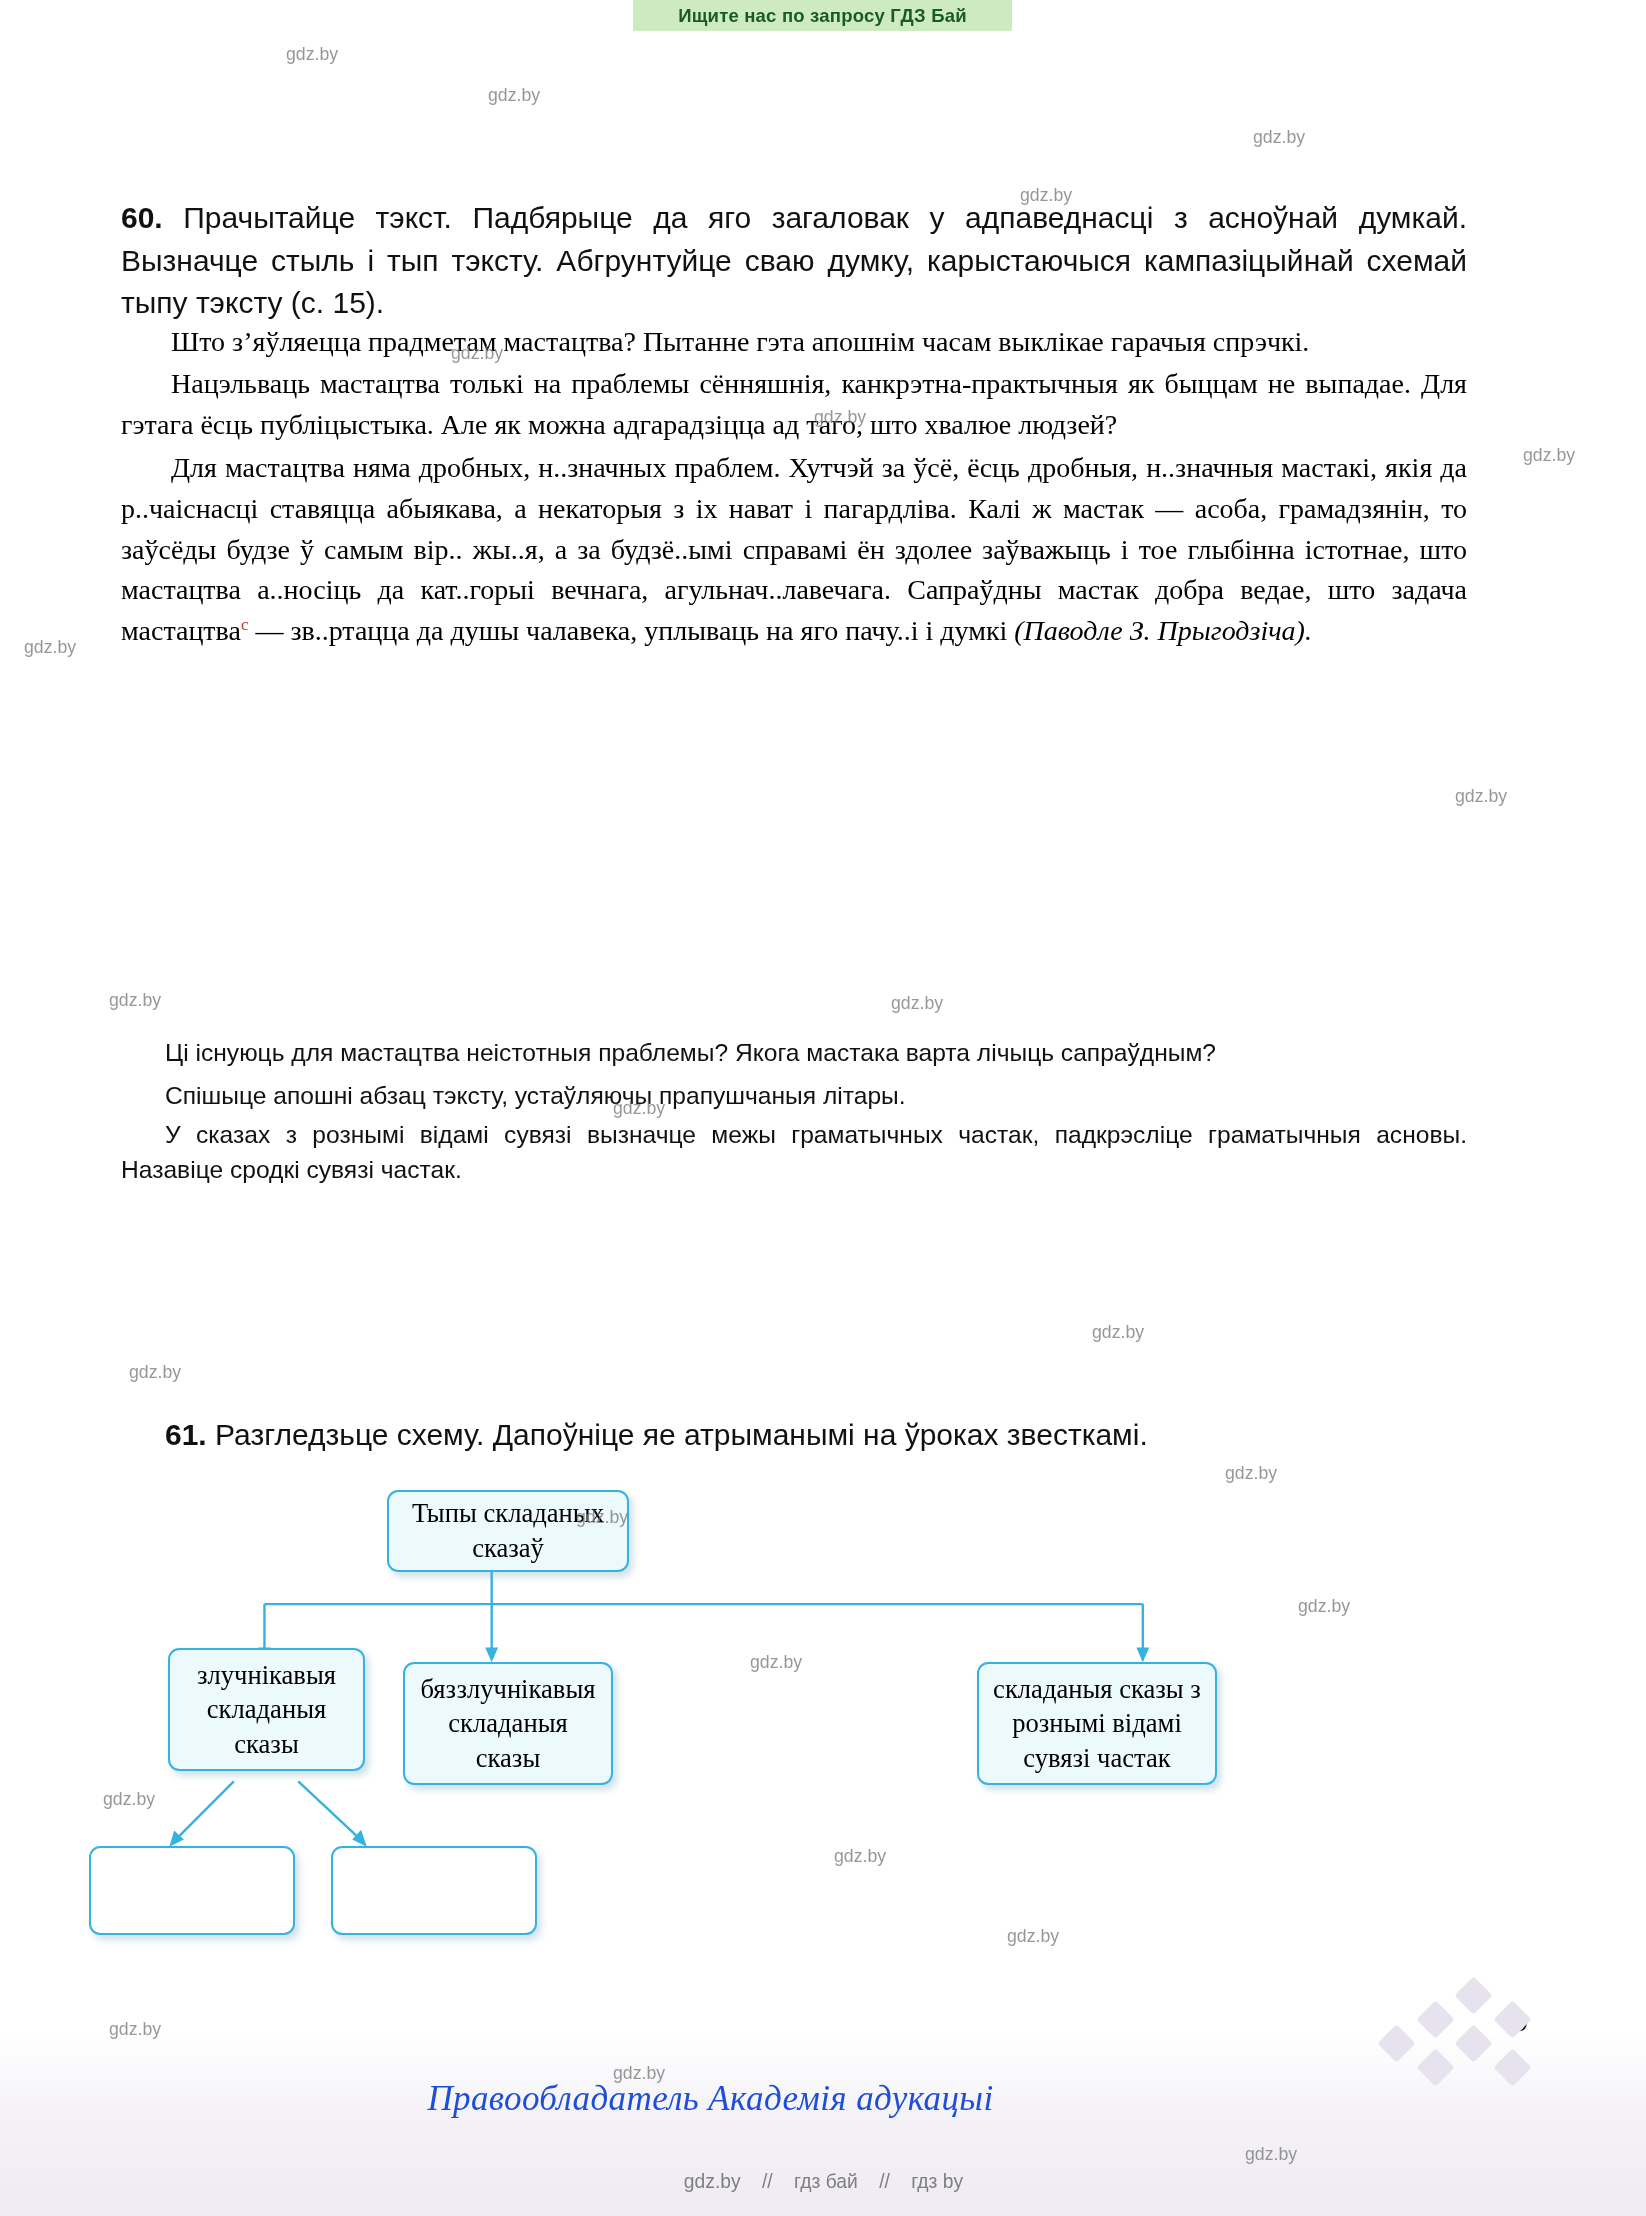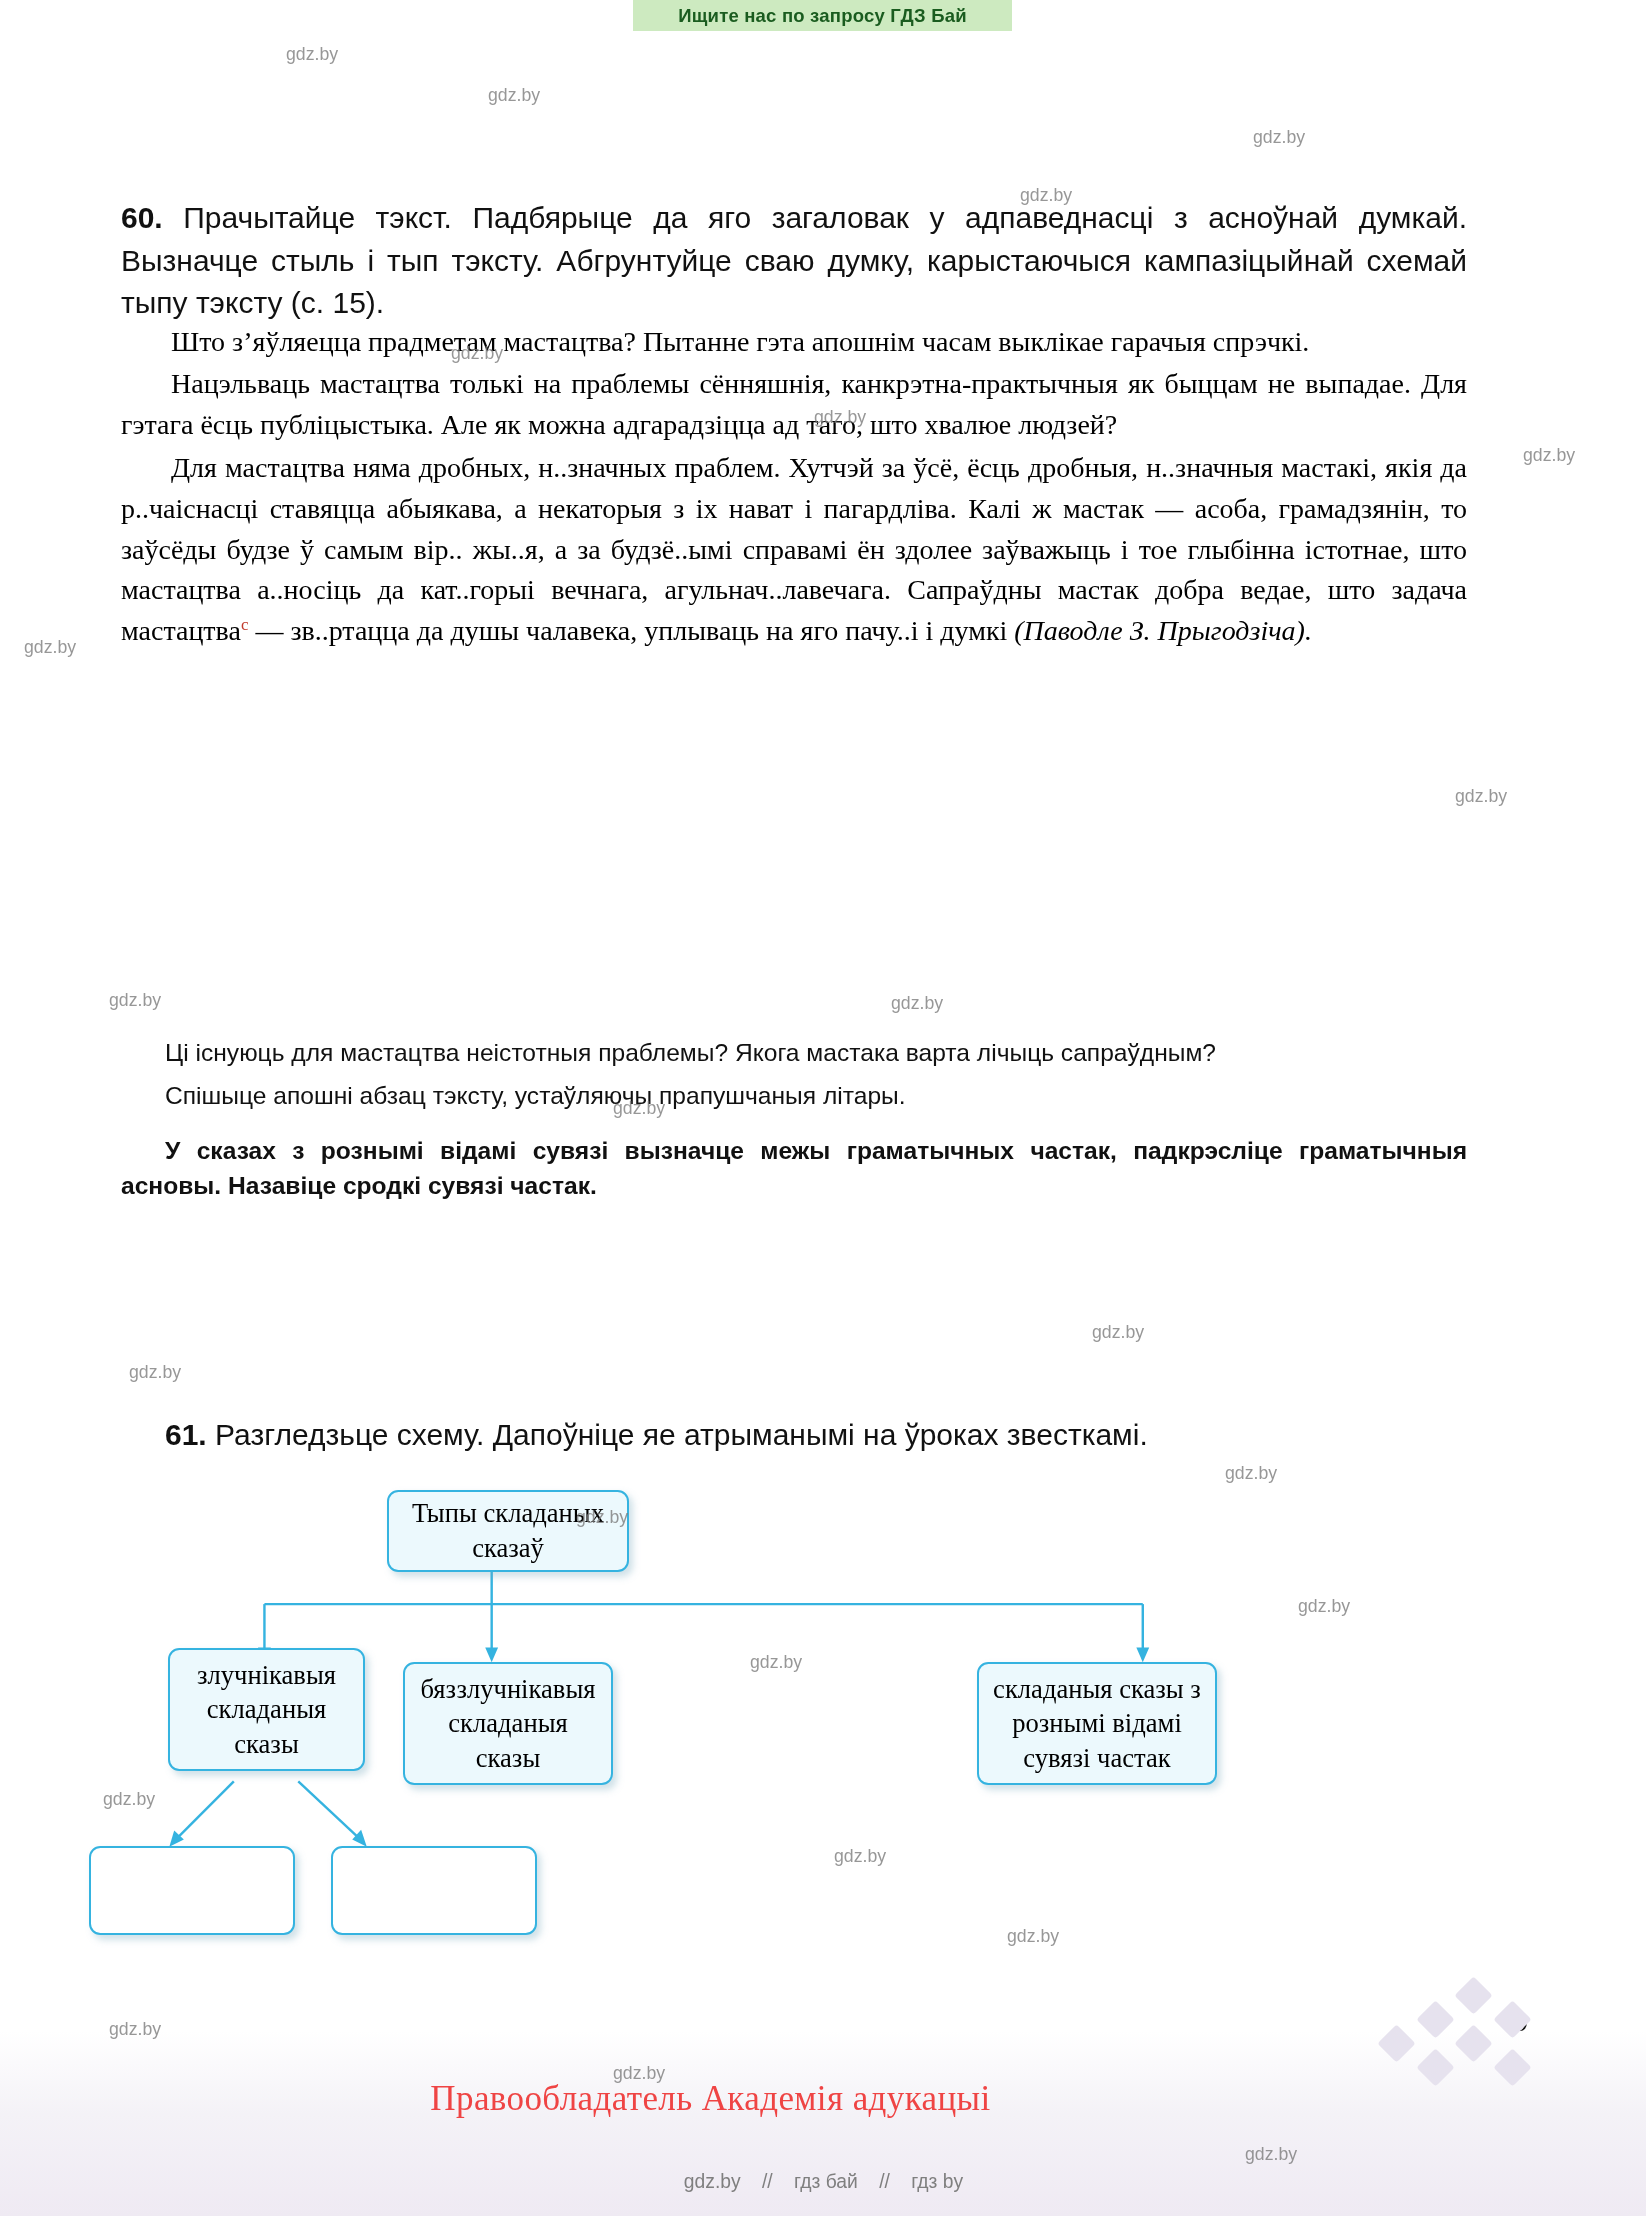--- a/index.html
+++ b/index.html
@@ -184,22 +184,23 @@
     background: #e6e2ee;
     transform: rotate(45deg);
     border-radius: 3.2px;
   }
   .copyright {
     position: absolute;
     left: 0;
     width: 1421px;
     bottom: 97px;
     text-align: center;
-    color: #ef4444;
+    color: #1d4ed8;
     font-size: 35px;
+    font-style: italic;
     font-family: "Liberation Serif", serif;
     letter-spacing: 0.4px;
   }
   .footer-links {
     position: absolute;
     left: 0;
     width: 1647px;
     bottom: 22.6px;
     text-align: center;
     color: #7f7f7f;
@@ -227,21 +228,21 @@
     <p>Што з’яўляецца прадметам мастацтва? Пытанне гэта апошнім часам выклікае гарачыя спрэчкі.</p>
     <p>Нацэльваць мастацтва толькі на праблемы сённяшнія, канкрэтна-практычныя як быццам не выпадае. Для гэтага ёсць публіцыстыка. Але як можна адгарадзіцца ад таго, што хвалюе людзей?</p>
     <p>
       <span>Для мастацтва няма дробных, н..значных праблем. Хутчэй за ўсё, ёсць дробныя, н..значныя мастакі, якія да р..чаіснасці ставяцца абыякава, а некаторыя з іх нават і пагардліва. Калі ж мастак — асоба, грамадзянін, то заўсёды будзе ў самым вір.. жы..я, а за будзё..ымі справамі ён здолее заўважыць і тое глыбінна істотнае, што мастацтва а..носіць да кат..горыі вечнага, агульнач..лавечага. Сапраўдны мастак добра ведае, што задача мастацтва</span><span class="sup-c">c</span><span> — зв..ртацца да душы чалавека, уплываць на яго пачу..і і думкі </span><span class="ital">(Паводле З. Прыгодзіча).</span>
     </p>
   </div>
 
   <div class="ex-block" style="top: 1036px;">
     <p class="sans-para">Ці існуюць для мастацтва неістотныя праблемы? Якога мастака варта лічыць сапраўдным?</p>
     <p class="sans-para" style="margin-top:8px;">Спішыце апошні абзац тэксту, устаўляючы прапушчаныя літары.</p>
-    <p class="sans-para" style="margin-top:20px;font-weight:bold;">У сказах з рознымі відамі сувязі вызначце межы граматычных частак, падкрэсліце граматычныя асновы. Назавіце сродкі сувязі частак.</p>
+    <p class="sans-para" style="margin-top:4px;">У сказах з рознымі відамі сувязі вызначце межы граматычных частак, падкрэсліце граматычныя асновы. Назавіце сродкі сувязі частак.</p>
   </div>
 
 
   <div class="ex-block" style="top: 1414px;">
     <div class="task-line" style="text-indent:44px;">
       <span class="num">61.</span>
       <span>Разгледзьце схему. Дапоўніце яе атрыманымі на ўроках звесткамі.</span>
     </div>
   </div>
 

